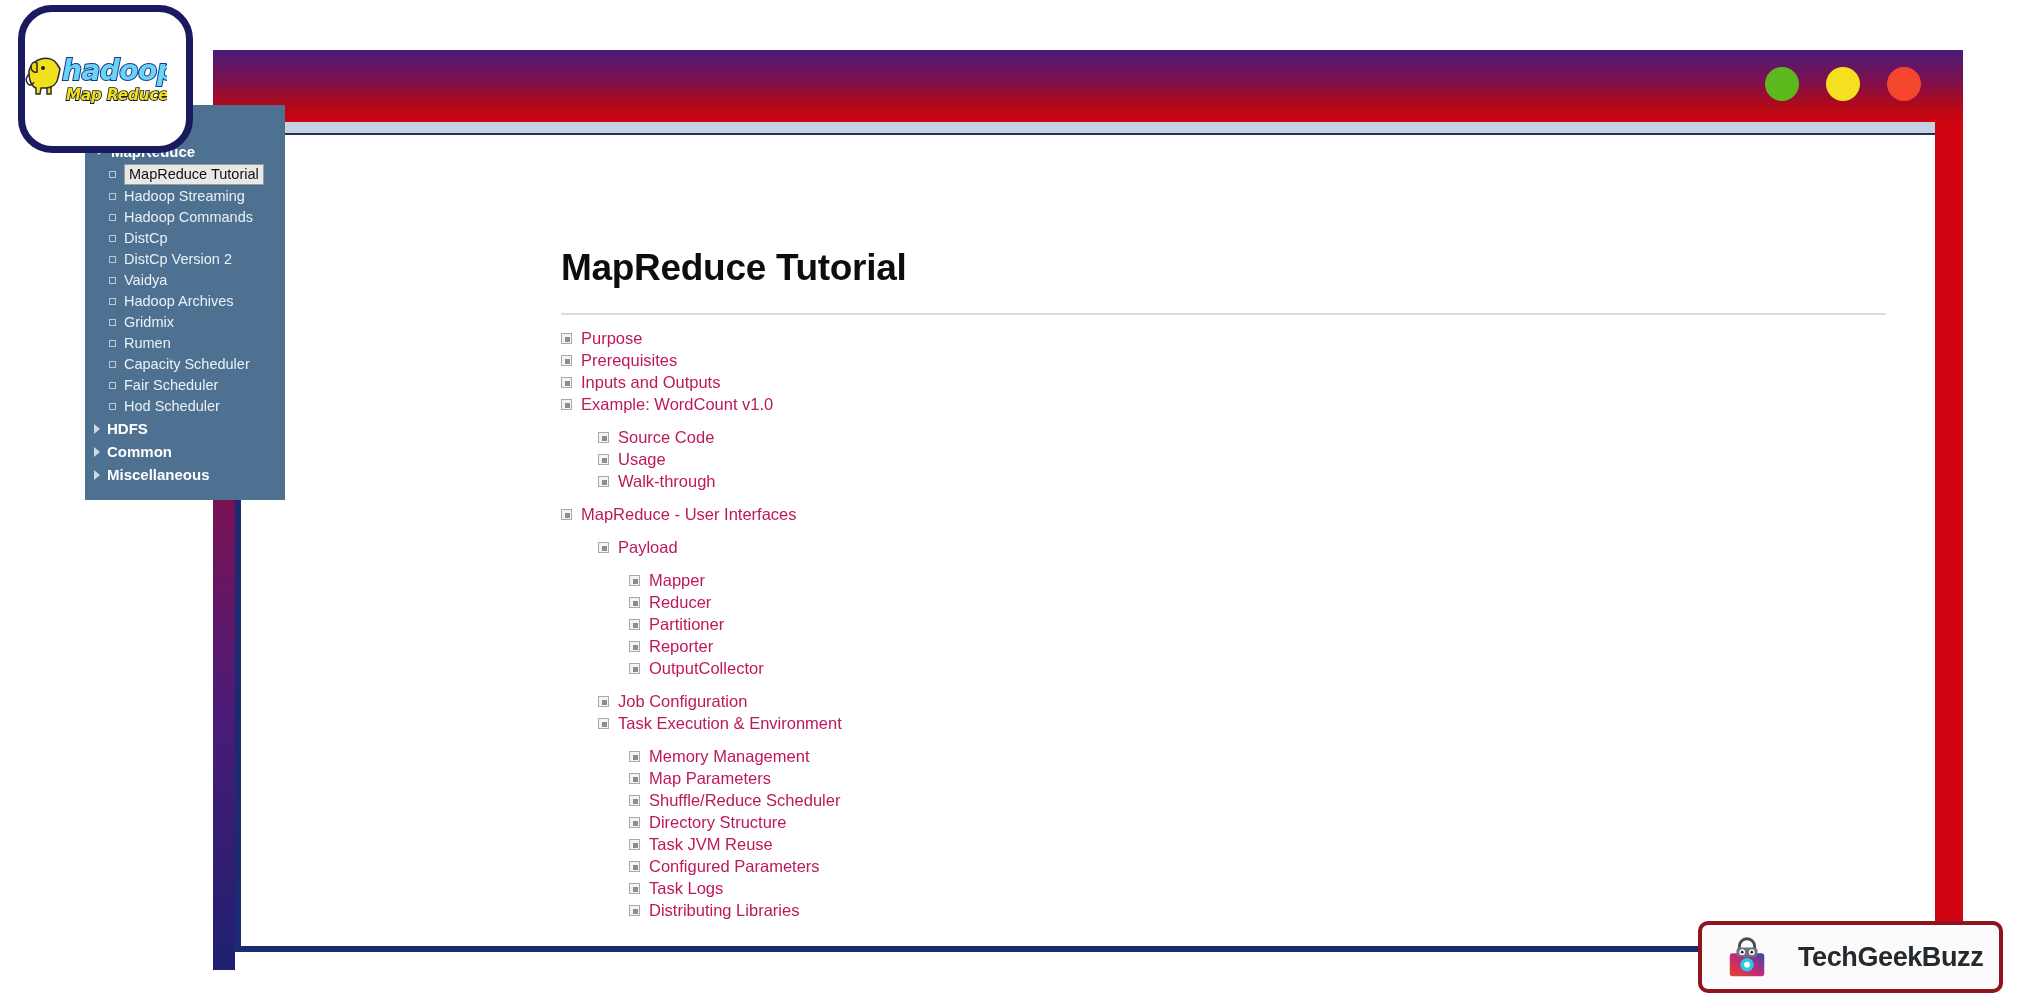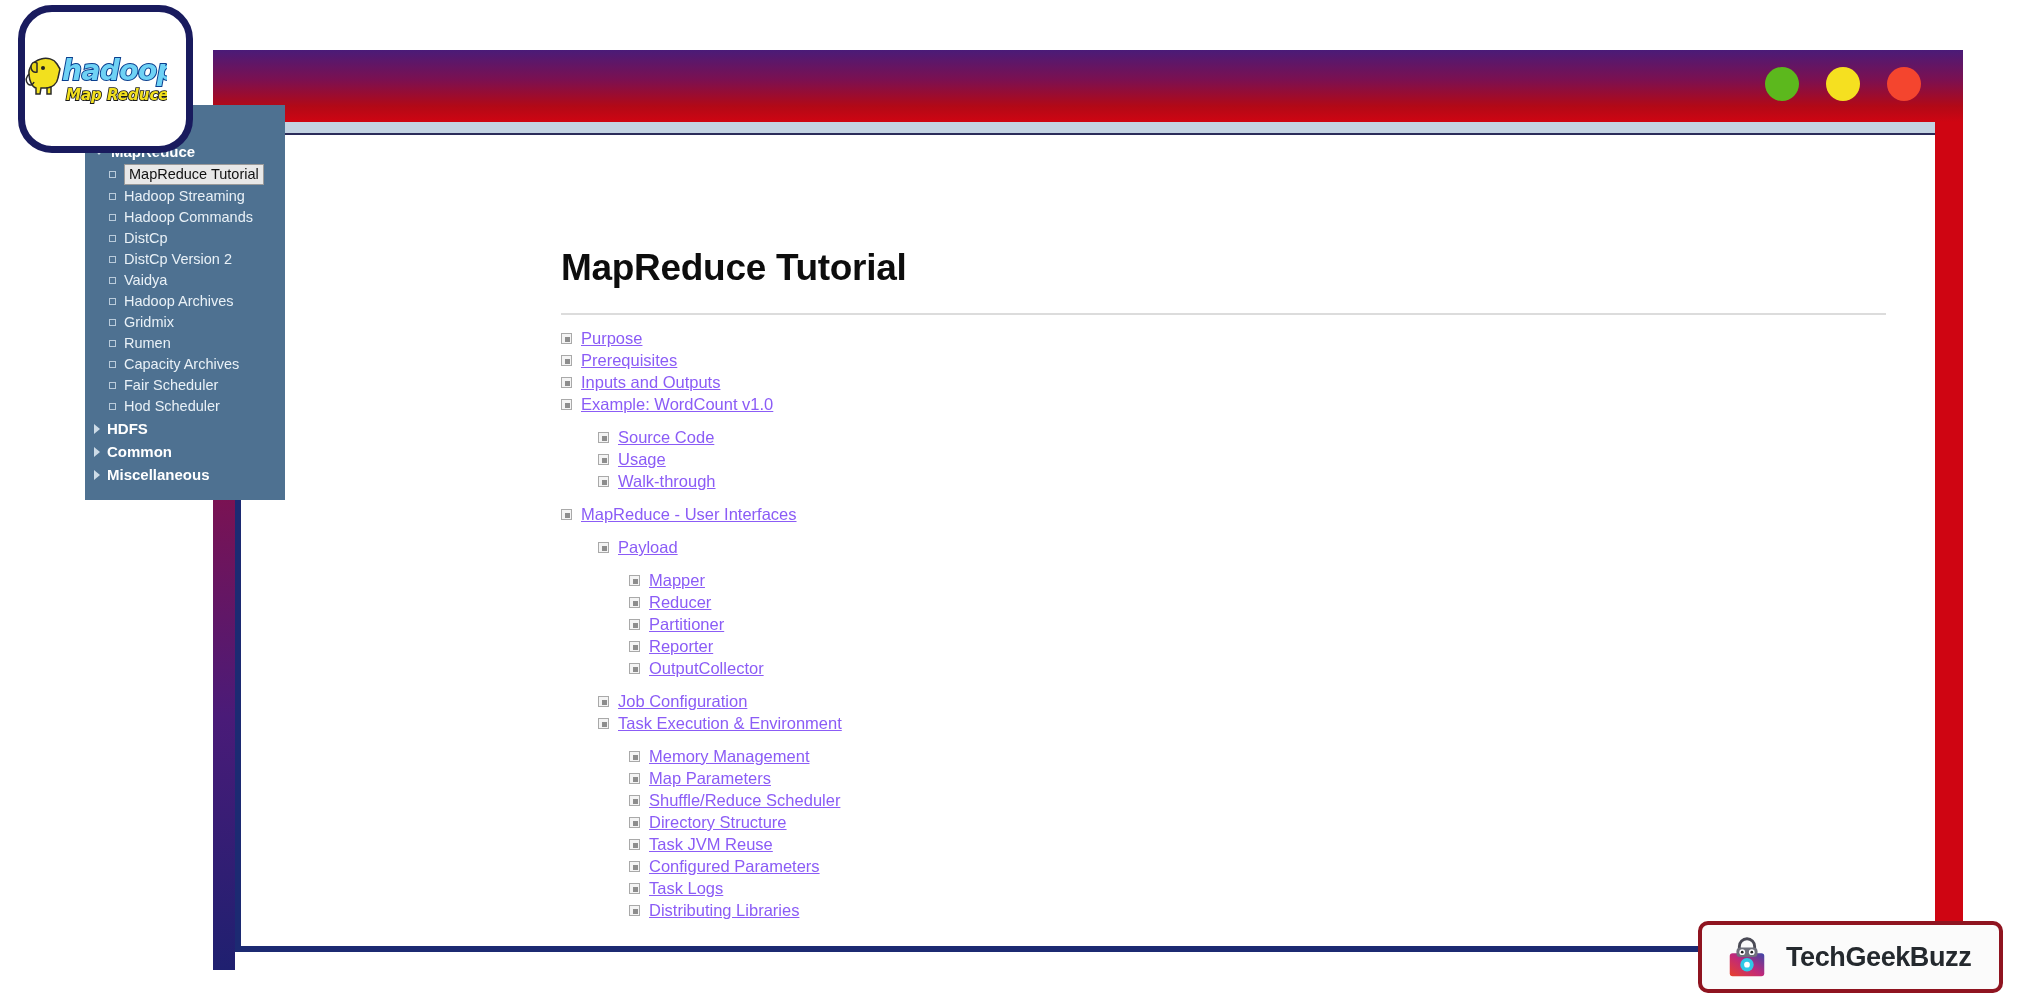--- a/index.html
+++ b/index.html
@@ -187,22 +187,21 @@
     position: relative;
   }
   .toc-ico::after {
     content: "";
     position: absolute;
     left: 3px; top: 3px;
     width: 5px; height: 5px;
     background: #8d8d8d;
   }
   .toc-link {
-    color: #8b5cf6;
-    text-decoration: underline;
+    color: #be185d;
     font-size: 16.5px;
     white-space: nowrap;
     cursor: pointer;
   }
   .lvl1 { margin-left: 37px; }
   .lvl2 { margin-left: 68px; }
 
   
   #logo-overlay {
     position: absolute;
@@ -232,20 +231,21 @@
     padding-left: 22px;
     z-index: 40;
   }
   #wm-icon { width: 46px; height: 46px; flex: 0 0 auto; }
   #wm-text {
     font-size: 27px;
     font-weight: bold;
     color: #24292e;
     letter-spacing: -.4px;
     font-family: "Liberation Sans", sans-serif;
+    margin-left: 12px;
   }
 </style>
 </head>
 <body>
 
 <div id="page">
 
   <div id="browser-window">
 
     <div id="site-header">
@@ -406,21 +406,21 @@
         <div class="nav-item">
           <span class="nav-sq"></span>
           <span class="nav-label">Gridmix</span>
         </div>
         <div class="nav-item">
           <span class="nav-sq"></span>
           <span class="nav-label">Rumen</span>
         </div>
         <div class="nav-item">
           <span class="nav-sq"></span>
-          <span class="nav-label">Capacity Archives</span>
+          <span class="nav-label">Capacity Scheduler</span>
         </div>
         <div class="nav-item">
           <span class="nav-sq"></span>
           <span class="nav-label">Fair Scheduler</span>
         </div>
         <div class="nav-item">
           <span class="nav-sq"></span>
           <span class="nav-label">Hod Scheduler</span>
         </div>
         <div class="nav-group-header">

